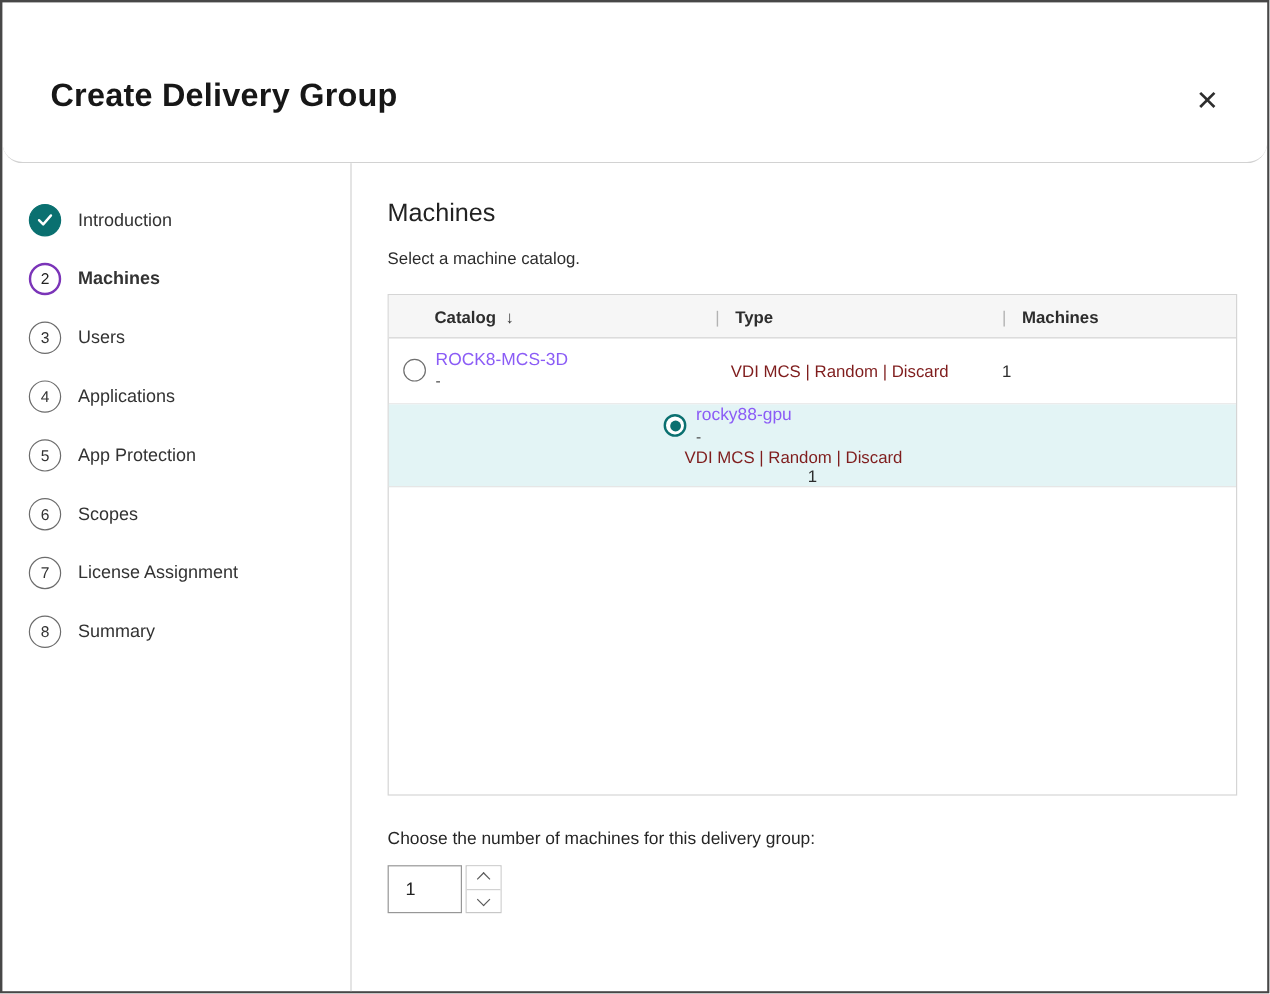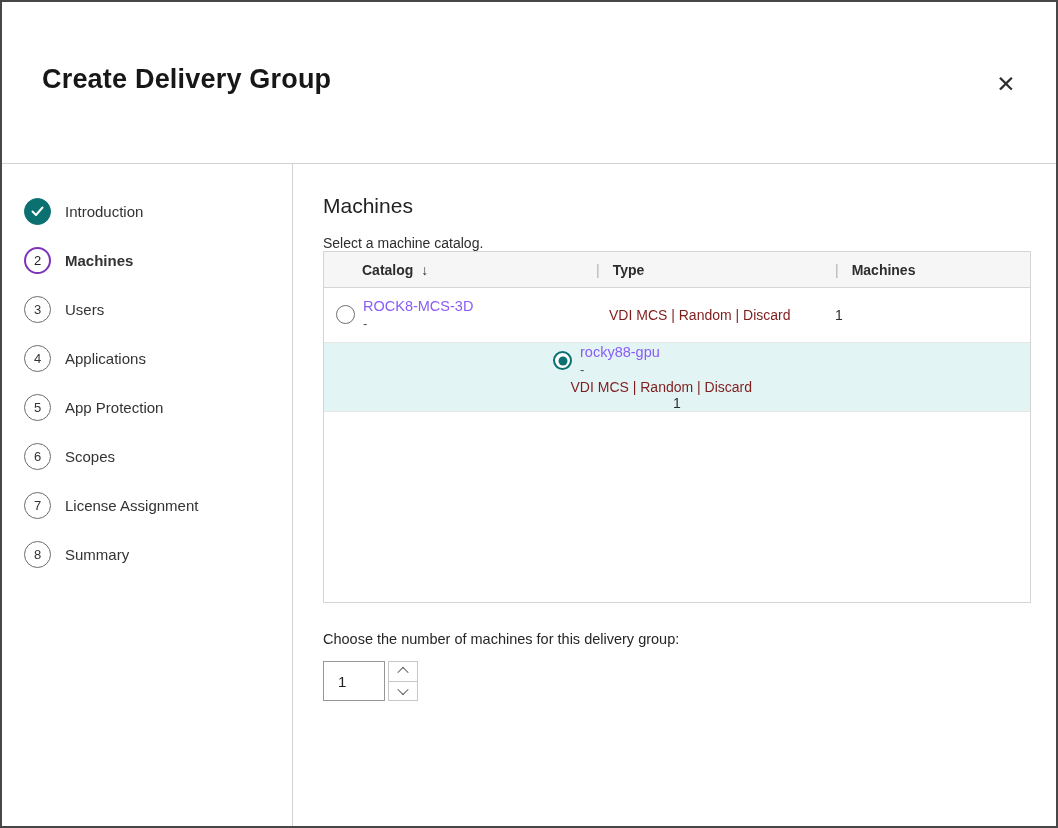--- a/index.html
+++ b/index.html
@@ -12,23 +12,24 @@
   .dialog {
     width: 1058px; height: 828px;
     border: 2px solid #474747;
     background: #fff;
     display: flex; flex-direction: column;
   }
 
   
   .dlg-header {
     position: relative;
-    height: 162px;
+    height: 134px;
     border-bottom: 1px solid #d2d2d2;
     flex-shrink: 0;
+    border-radius: 17px;
   }
   .dlg-title {
     position: absolute; left: 40px; top: 62px;
     font-size: 27px; font-weight: bold; color: #171717;
     letter-spacing: .2px;
   }
   .close-btn {
     position: absolute; right: 34px; top: 66px;
     width: 32px; height: 32px;
     background: none; border: none; cursor: pointer;
@@ -61,22 +62,22 @@
   .step.current .step-label { font-weight: bold; }
   .check-icon svg { display: block; }
 
   
   .main { flex: 1; padding: 30px 24px 0 30px; }
   .main-heading { font-size: 21px; font-weight: 500; color: #222; }
   .instruction { margin-top: 17px; font-size: 14px; color: #2d2d2d; }
 
   
   .catalog-table {
-    margin-top: 0;
-    width: 708px; height: 352px;
+    margin-top: 22px;
+    width: 708px; height: 418px;
     border: 1px solid #d5d5d5;
     display: flex; flex-direction: column;
     background: #fff;
   }
   .t-header {
     display: flex; align-items: center;
     height: 36px; flex-shrink: 0;
     background: #f6f6f6;
     border-bottom: 1px solid #d5d5d5;
     font-size: 14px; font-weight: bold; color: #2d2d2d;

